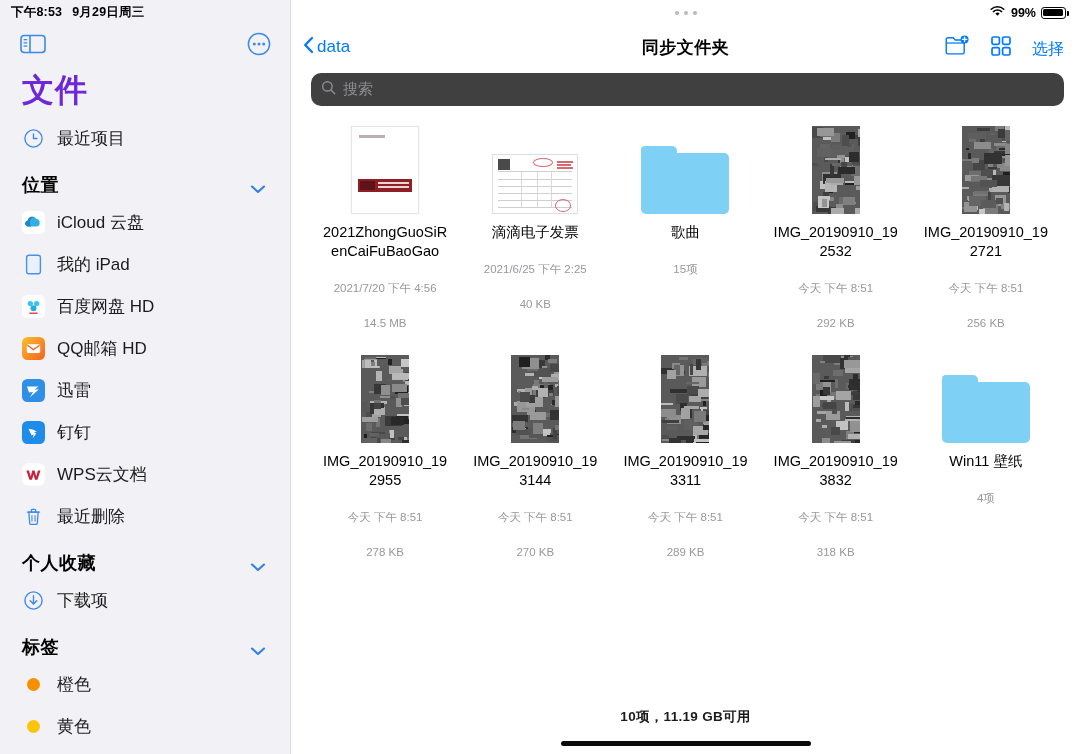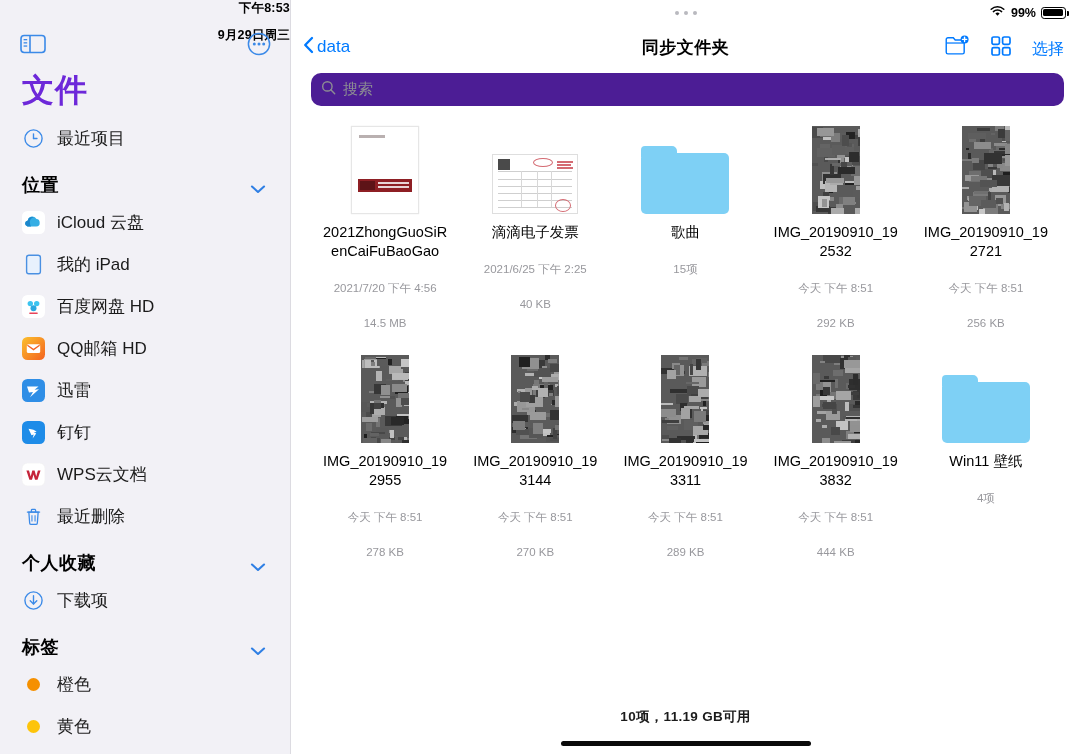--- a/index.html
+++ b/index.html
@@ -15,25 +15,24 @@
   
   .sidebar {
     width: 291px; height: 754px;
     background: #f2f1f6;
     border-right: 1px solid #dcdbe1;
     position: relative;
     overflow: hidden;
     flex: 0 0 291px;
   }
   .statusbar {
-    height: 25px; display: flex; align-items: flex-end;
+    height: 25px; display: flex; align-items: center;
     padding-left: 11px; gap: 10px;
     font-size: 12.5px; color: #000; font-weight: 600;
     letter-spacing: .2px;
-    flex-direction: column;
   }
   .sb-toolbar {
     height: 38px; display: flex; align-items: center;
     justify-content: space-between; padding: 0 19px 0 20px;
   }
   .icon-sidebar-toggle { width: 26px; height: 20px; }
   .icon-more-circle { width: 24px; height: 24px; }
 
   .files-title {
     font-size: 32px; font-weight: bold; color: #6d28d9;
@@ -71,21 +70,21 @@
   .back { display: flex; align-items: center; gap: 3px; color: #007aff; font-size: 17px; cursor: pointer; z-index: 2; }
   .nav-title {
     position: absolute; left: 0; right: 0; text-align: center;
     font-size: 17px; font-weight: bold; color: #000; letter-spacing: .5px;
   }
   .nav-actions { margin-left: auto; display: flex; align-items: flex-end; gap: 21px; z-index: 2; }
   .nav-actions .select { color: #007aff; font-size: 16px; }
 
   .searchwrap { padding: 4px 16px 0 20px; }
   .searchbar {
-    height: 33px; background: #4c1d95; border-radius: 10px;
+    height: 33px; background: #404040; border-radius: 10px;
     display: flex; align-items: center; gap: 7px; padding: 0 10px;
   }
   .search-ph { color: #8d8d93; font-size: 15px; }
 
   .grid-scroll { flex: 1; overflow: hidden; padding: 18px 22px 0 22px; }
   .grid {
     display: grid; grid-template-columns: repeat(5, 1fr);
     row-gap: 22px; column-gap: 6px;
   }
   .cell { display: flex; flex-direction: column; align-items: center; cursor: pointer; }
@@ -914,21 +913,21 @@
                   <rect x="11" y="32" width="7" height="8" fill="rgb(54,54,54)"></rect>
                   <rect x="1" y="18" width="7" height="11" fill="rgb(105,105,105)"></rect>
                   <rect x="8" y="41" width="14" height="4" fill="rgb(198,198,198)"></rect>
                   <rect x="22" y="86" width="17" height="3" fill="rgb(150,150,150)"></rect>
                   <rect x="32" y="5" width="17" height="8" fill="rgb(152,152,152)"></rect>
                 </svg>
               </div>
             </div>
     <div class="cell-name">IMG_20190910_193832</div>
     <div class="cell-sub">今天 下午 8:51</div>
-            <div class="cell-sub">444 KB</div>
+            <div class="cell-sub">318 KB</div>
           </div>
           <div class="cell">
             <div class="thumb">
               <div class="folder">
                 <div class="tab"></div>
                 <div class="body"></div>
               </div>
             </div>
     <div class="cell-name">Win11 壁纸</div>
     <div class="cell-sub">4项</div>

